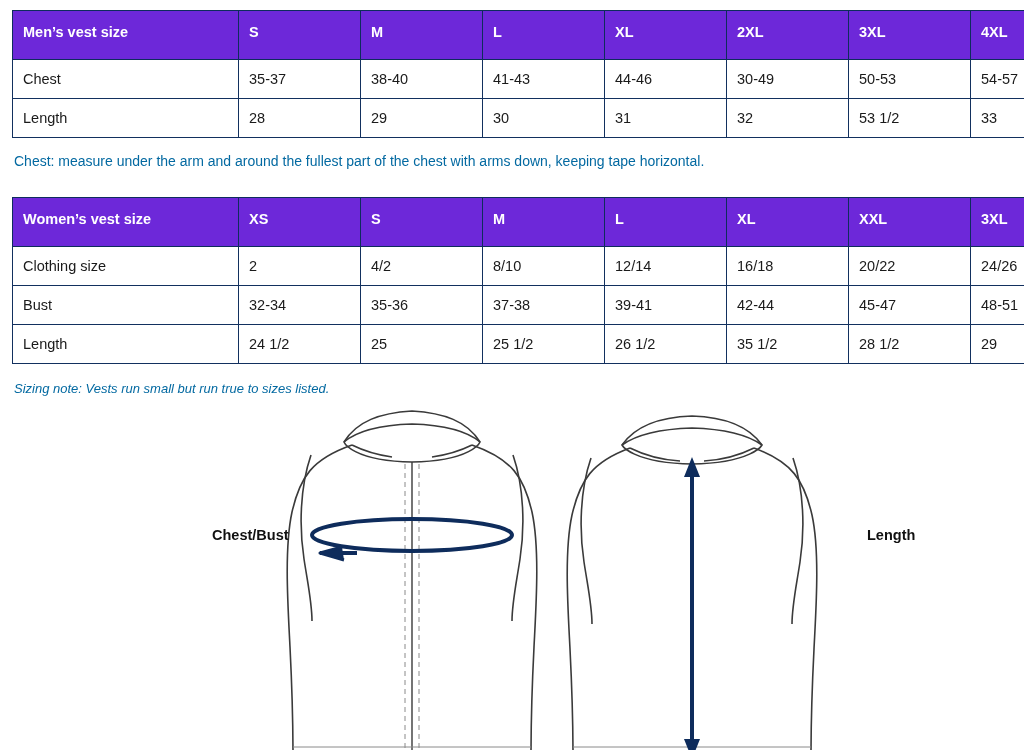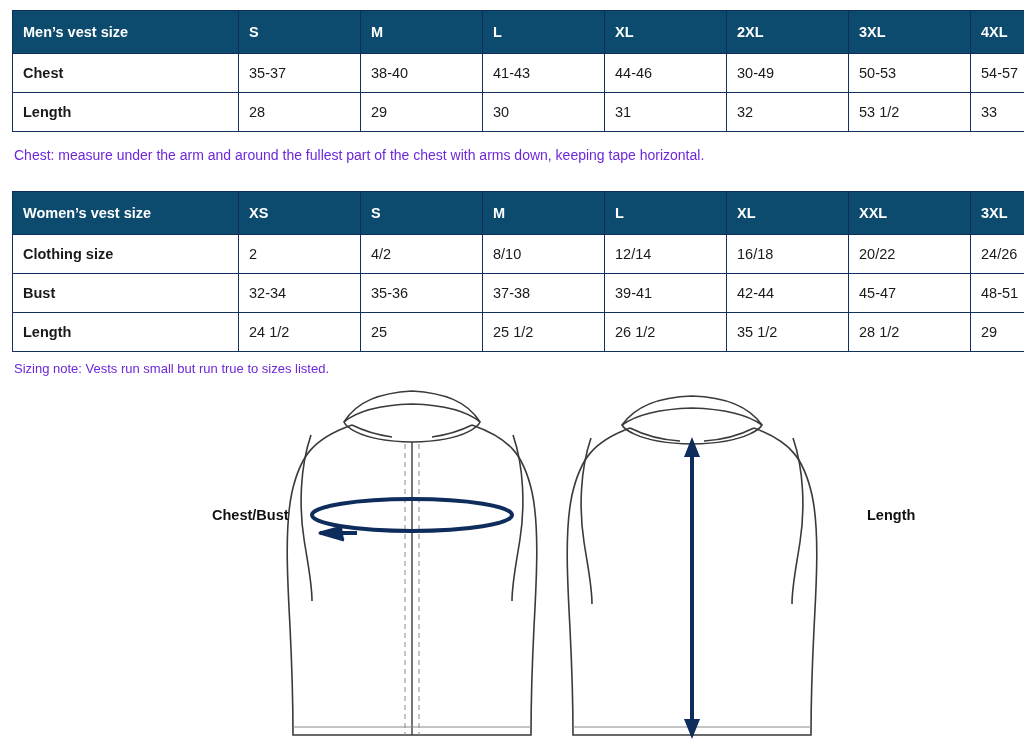--- a/index.html
+++ b/index.html
@@ -30,40 +30,41 @@
   }
   table.size-table th,
   table.size-table td {
     border: 1px solid #12305e;
     padding: 8px 10px;
     text-align: left;
     vertical-align: middle;
     height: 22px;
   }
   table.size-table thead th {
-    background: #0c4a6e;
+    background: #6d28d9;
     color: #ffffff;
     font-weight: bold;
     font-size: 14.5px;
     border: 1px solid #0e2c5c;
     padding-top: 10px;
-    padding-bottom: 10px;
+    padding-bottom: 16px;
   }
   table.size-table tbody td.rowhead {
-    font-weight: bold;
+    font-weight: normal;
   }
   .note {
     font-size: 14px;
-    color: #6d28d9;
+    color: #0369a1;
     margin: 14px 2px 0 2px;
     line-height: 1.35;
   }
   .note.italic {
+    font-style: italic;
     font-size: 13px;
-    margin-top: 8px;
+    margin-top: 16px;
   }
   .spacer-1 { height: 26px; }
   .diagram-wrap {
     position: relative;
     width: 1000px;
     height: 355px;
     margin-top: 10px;
   }
   .diagram-wrap svg { display: block; }
   .label-text {

